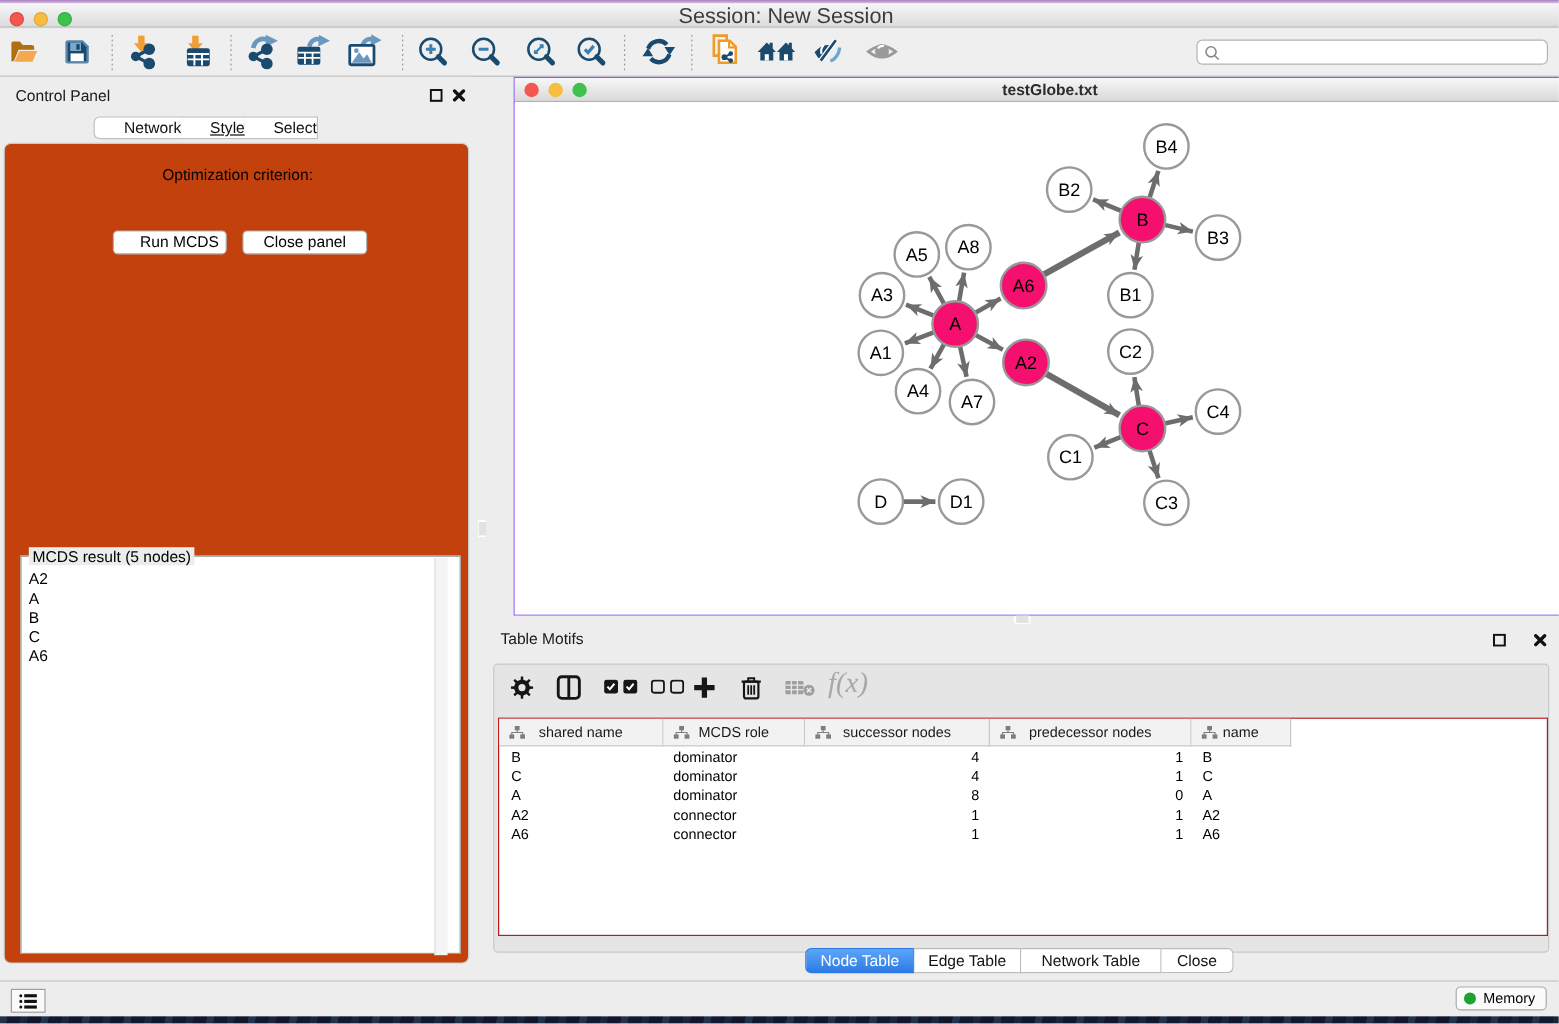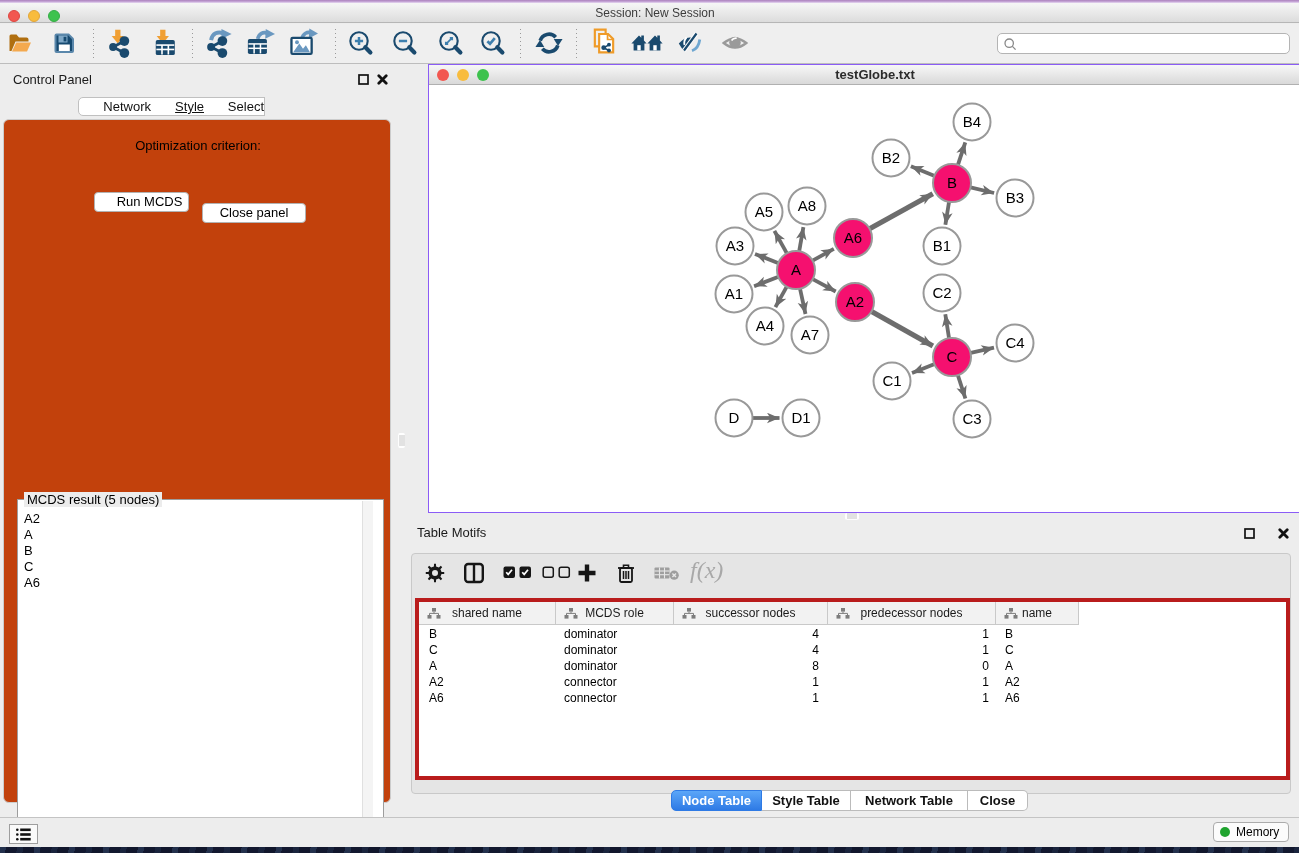--- a/index.html
+++ b/index.html
@@ -3,21 +3,21 @@
 <meta charset="utf-8">
 <style>
 * { margin:0; padding:0; box-sizing:border-box; }
 html,body { width:1299px; height:853px; overflow:hidden; }
 body { font-family:"Liberation Sans", sans-serif; background:#ededed; position:relative; }
 .abs { position:absolute; }
 
 #deskTop { left:0; top:0; width:1299px; height:3px; background:linear-gradient(180deg,#aa7fbc 0,#bd99cd 1px,#c9abdb 2px,#eee3f5 3px); }
 #titlebar { left:0; top:3px; width:1299px; height:20px; padding-right:7px;
   background:linear-gradient(#f6f6f6,#dcdcdc); border-bottom:1px solid #b6b6b6;
-  font-size:12px; color:#3c3c3c; text-align:center; line-height:20px;padding-left:18px; }
+  font-size:18px; color:#3c3c3c; text-align:center; line-height:20px;padding-left:18px; }
 .tl { width:12px; height:12px; border-radius:50%; top:7px; }
 #toolbar { left:0; top:24px; width:1299px; height:40px; background:#efefef;
   border-bottom:1px solid #bdbdbd; }
 .sep { width:1px; top:5px; height:30px;
   background-image:linear-gradient(#9a9a9a 33%, rgba(0,0,0,0) 0%);
   background-size:1px 4px; }
 #search { left:997px; top:9px; width:293px; height:21px; background:#fff;
   border:1px solid #b4b4b4; border-radius:5px; }
 .ticon { position:absolute; top:6px; }
 .navy { fill:#1a4a6e; }
@@ -31,45 +31,45 @@
 #innerpanel { left:3px; top:55px; width:388px; height:684px; background:#c2410c;
   border:1px solid #cccccc; border-radius:6px; }
 #combo { left:41px; top:40px; width:313px; height:20px; background:#fff;
   border:1px solid #adadad; border-radius:5px; font-size:13px; line-height:18px;
   padding-left:12px; color:#000; }
 #comboBtn { right:-1px; top:-1px; width:19px; height:20px; border-radius:4px;
   background:linear-gradient(#6db1f9,#2276ea); }
 .btn { position:absolute; height:20px; background:#fff; border:1px solid #b2b2b2;
   border-radius:4px; font-size:13px; text-align:center; line-height:18px; color:#000; }
 #fieldset { left:13px; top:343px; width:367px; height:332px; background:#fff;
-  border:1px solid #9d9d9d;margin-top:36px; }
+  border:1px solid #9d9d9d; }
 #fstitle { left:6px; top:-8px; background:#ececec; padding:0 3px; font-size:13px; }
 #fslist { font-size:13px; line-height:16px; padding:11px 0 0 6px; color:#000; }
 #fsscroll { right:10px; top:1px; width:11px; height:331px; background:#f4f4f4;
   border-left:1px solid #e0e0e0; }
 
 #iwin { left:428px; top:64px; width:894px; height:449px; background:#fff;
   border:1px solid #8b5cf6; }
 #iwinbar { left:0; top:0; width:892px; height:20px;
   background:linear-gradient(#f7f7f7,#d9d9d9); border-bottom:1px solid #b0b0b0;
   text-align:center; font-size:13px; font-weight:bold; color:#2b2b2b; line-height:20px; }
 #iwincontent { left:0; top:21px; width:892px; height:426px; background:#fff; }
 
 #tpanel { left:395px; top:520px; width:904px; height:298px; background:#ededed; }
 #tcontainer { left:16px; top:33px; width:880px; height:241px; background:#e5e5e5;
   border:1px solid #c9c9c9; border-radius:4px; }
 #ttoolbar { left:16px; top:33px; width:880px; height:42px; }
 #ttable { left:20px; top:78px; width:875px; height:182px; background:#fff;
-  border:4px solid #b91c1c; }
+  border:1px solid #b91c1c; }
 .th { position:absolute; top:0; height:23px; background:#f2f2f2;
   border-right:1px solid #c9c9c9; border-bottom:1px solid #c9c9c9;
   font-size:12px; text-align:center; line-height:23px; color:#1a1a1a; }
 .td { position:absolute; font-size:12px; height:16px; line-height:16px; color:#000; }
 .btab { position:absolute; top:0; height:21px; background:#fff; border:1px solid #bbb;
-  font-size:13px; text-align:center; line-height:19px; color:#111;font-weight:bold; }
+  font-size:13px; text-align:center; line-height:19px; color:#111; }
 
 #statusbar { left:0; top:817px; width:1299px; height:30px; background:#ededed;
   border-top:1px solid #c4c4c4; }
 #deskBottom { left:0; top:847px; width:1299px; height:6px;
   background:#141a30 repeating-linear-gradient(100deg,rgba(90,130,180,0.22) 0 6px,rgba(15,20,45,0.3) 6px 17px,rgba(60,95,140,0.15) 17px 23px,rgba(10,14,35,0.3) 23px 34px); }
 </style>
 </head>
 <body>
 <div id="deskTop" class="abs"></div>
 <div id="titlebar" class="abs">Session: New Session
@@ -217,21 +217,21 @@
     </svg>
   <div class="tabrow abs">
     <div class="tab" style="left:0; width:74px; border-radius:5px 0 0 5px;">Network</div>
     <div class="tab" style="left:73px; width:54px; border-left:0;text-decoration:underline;">Style</div>
     <div class="tab" style="left:126px; width:61px; border-left:0;">Select</div>
     <div class="tab tabsel" style="left:186px; width:58px; border-radius:0 5px 5px 0;">MCDS</div>
   </div>
   <div id="innerpanel" class="abs">
     <div class="abs" style="left:0;top:18px;width:388px;text-align:center;font-size:13px;">Optimization criterion:</div>
     <div class="btn abs" style="left:90px;top:72px;width:95px;padding-left:16px;">Run MCDS</div>
-    <div class="btn abs" style="left:198px;top:72px;width:104px;margin-top:11px;">Close panel</div>
+    <div class="btn abs" style="left:198px;top:72px;width:104px;">Close panel</div>
     <div id="fieldset" class="abs">
       <div id="fstitle" class="abs">MCDS result (5 nodes)</div>
       <div id="fsscroll" class="abs"></div>
       <div id="fslist">A2<br>A<br>B<br>C<br>A6</div>
     </div>
   </div>
 </div>
 <div id="iwin" class="abs">
   <div id="iwinbar" class="abs">testGlobe.txt
     <div class="tl abs" style="left:8px;top:4px;background:#f25750;"></div>
@@ -430,21 +430,21 @@
       <div class="td" style="left:300px;top:72px;width:100px;text-align:right;">1</div>
       <div class="td" style="left:470px;top:72px;width:100px;text-align:right;">1</div>
       <div class="td" style="left:586px;top:72px;">A2</div>
     <div class="td" style="left:10px;top:88px;">A6</div>
       <div class="td" style="left:145px;top:88px;">connector</div>
       <div class="td" style="left:300px;top:88px;width:100px;text-align:right;">1</div>
       <div class="td" style="left:470px;top:88px;width:100px;text-align:right;">1</div>
       <div class="td" style="left:586px;top:88px;">A6</div>
   </div>
   <div class="btab" style="left:276px;top:270px;width:91px;background:linear-gradient(#5ba6f8,#2e7ae5);color:#fff;border-color:#2e7ae5;border-radius:5px 0 0 5px;">Node Table</div>
-  <div class="btab" style="left:367px;top:270px;width:89px;border-left:0;">Style Table</div>
+  <div class="btab" style="left:367px;top:270px;width:89px;border-left:0;">Edge Table</div>
   <div class="btab" style="left:456px;top:270px;width:117px;border-left:0;">Network Table</div>
   <div class="btab" style="left:573px;top:270px;width:60px;border-left:0;border-radius:0 5px 5px 0;">Close</div>
 </div>
 <div class="abs" style="left:398px;top:433px;width:7px;height:15px;background:#e2e2e2;border-top:2px solid #fff;border-bottom:2px solid #fff;border-left:1px solid #fdfdfd;border-radius:2px;"></div>
 <div class="abs" style="left:845px;top:513px;width:14px;height:7px;background:#e2e2e2;border-left:2px solid #fff;border-right:2px solid #fff;border-bottom:1px solid #fdfdfd;border-radius:2px;"></div>
 <div id="statusbar" class="abs">
   <div class="abs" style="left:9px;top:6px;width:29px;height:20px;background:#fafafa;border:1px solid #9e9e9e;"></div>
   <svg class="abs" style="left:16px;top:10px" width="15" height="13" viewBox="0 0 15 13">
       <g fill="#111">
         <rect x="0" y="0.5" width="2.6" height="2.6" rx="1.3"></rect>

